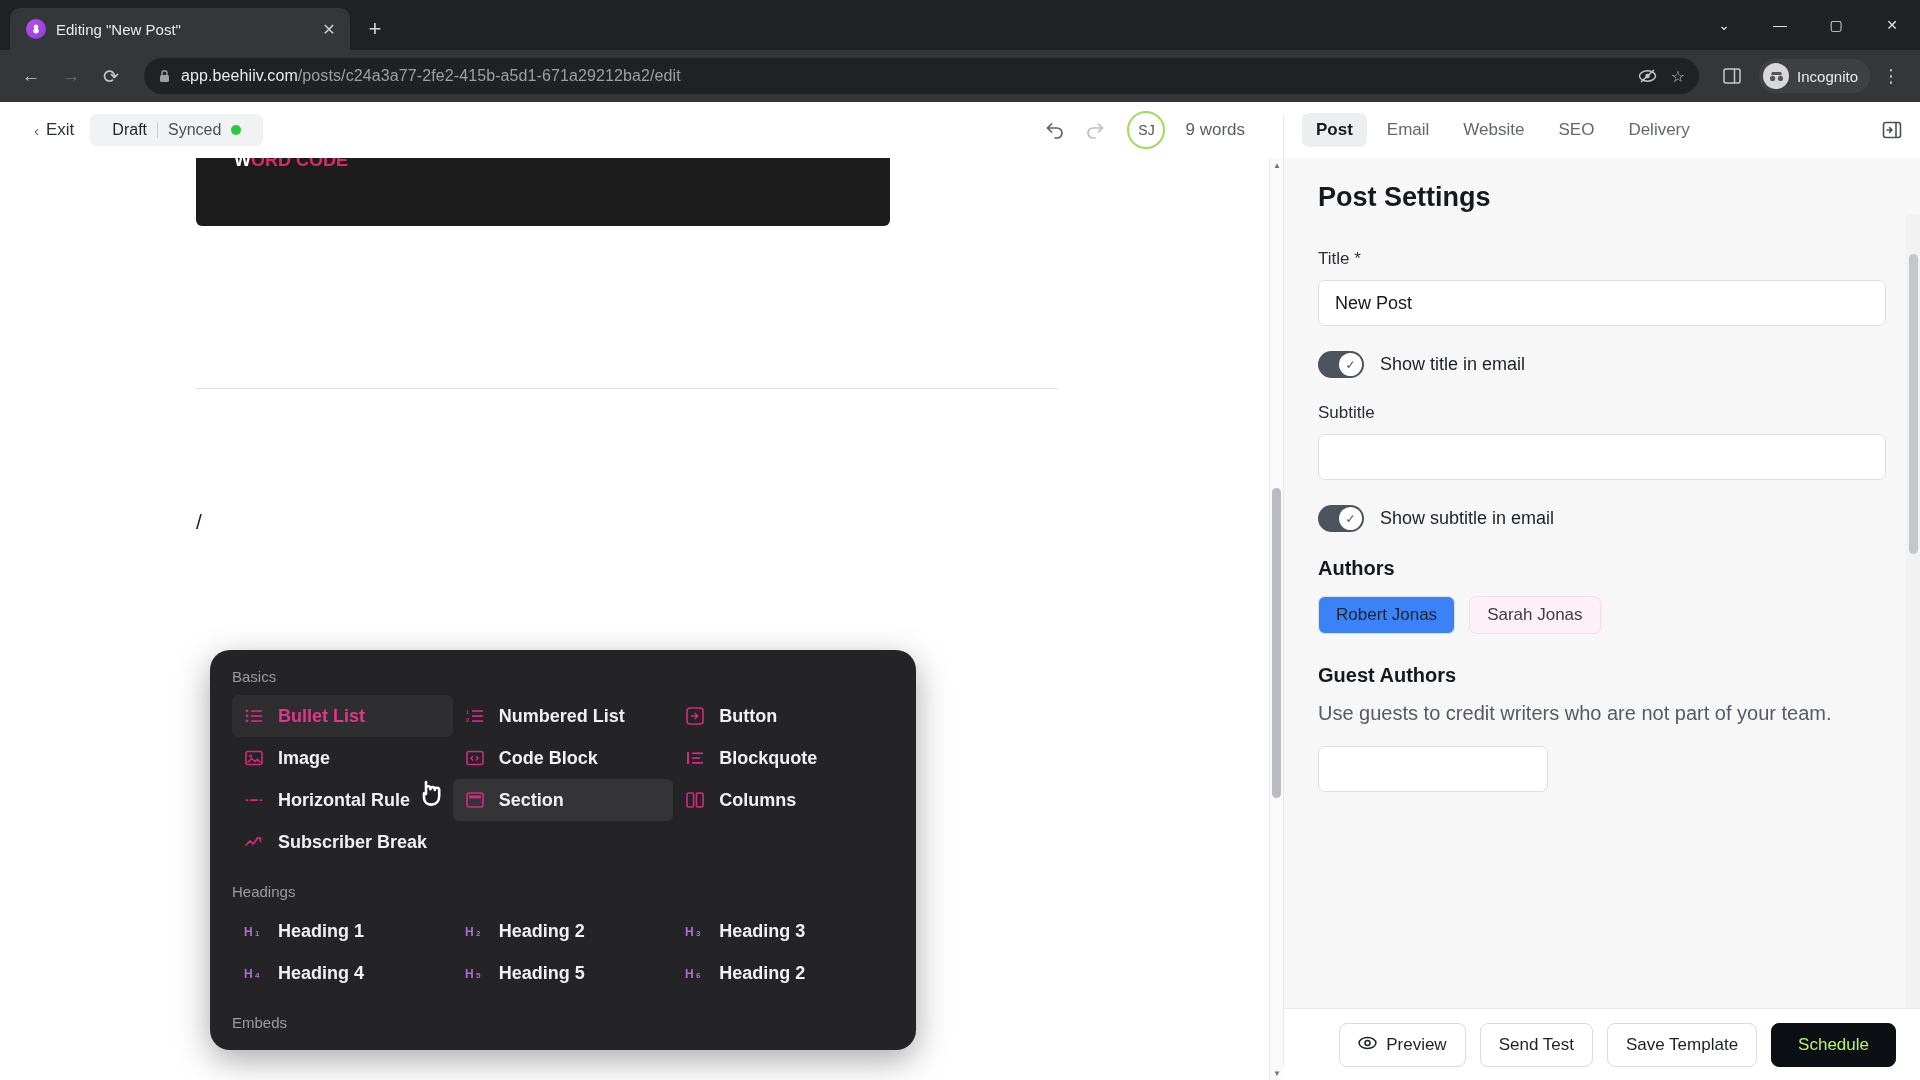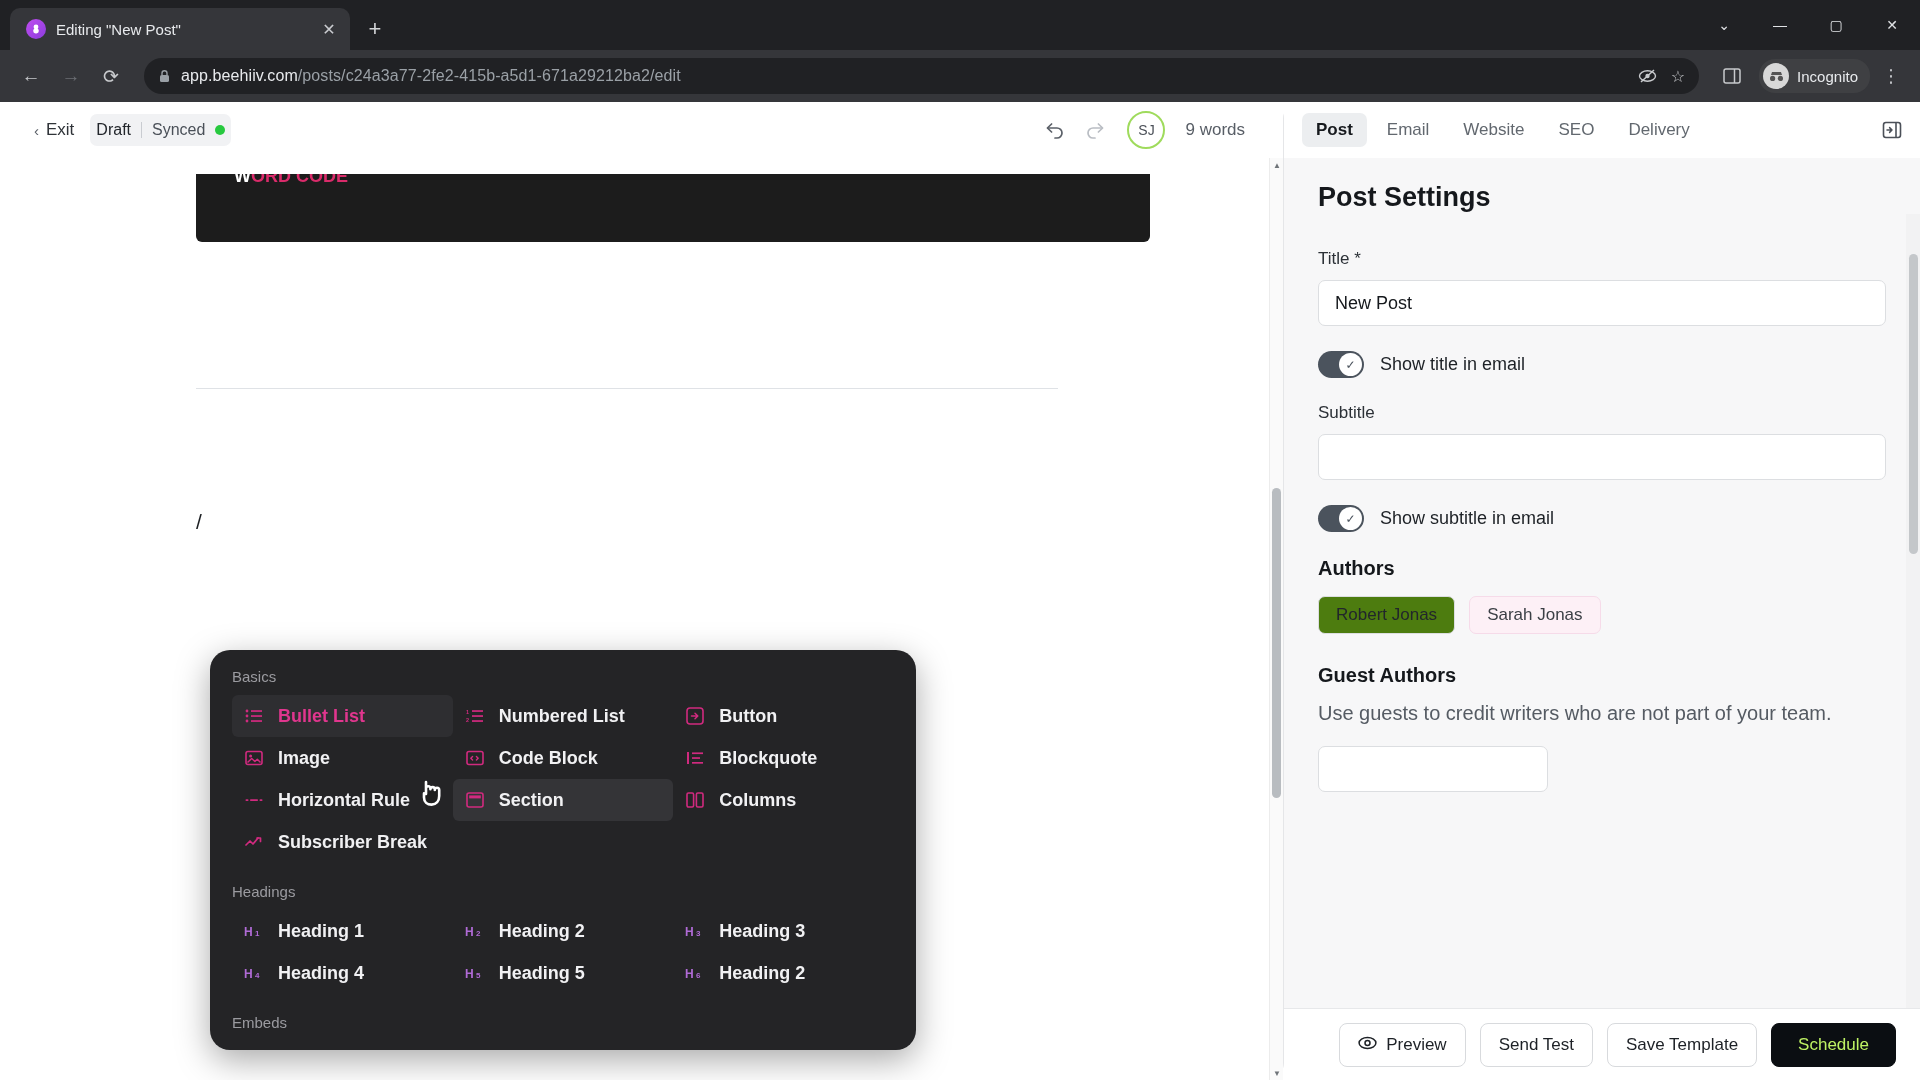--- a/index.html
+++ b/index.html
@@ -84,42 +84,42 @@
   
   .editor-col { width: 1283px; display: flex; flex-direction: column; position: relative; background:#fff;}
   .ed-header {
     height: 56px; display: flex; align-items: center; padding: 0 16px 0 34px;
     background: #fff; flex: 0 0 56px; position: relative; z-index: 5;
   }
   .exit-btn { display: flex; align-items: center; gap: 7px; color: #2f3338; font-size: 17px; }
   .exit-chevron { font-size: 15px; color:#5b6068; }
   .status-pill {
     margin-left: 16px; background: #f1f2f4; border-radius: 7px; height: 32px;
-    display: flex; align-items: center; padding: 0 6px; gap: 10px;
+    display: flex; align-items: center; padding: 0 22px; gap: 10px;
   }
   .status-draft { font-size: 16px; color: #22262b; }
   .status-div { width: 1px; height: 16px; background: #c9ccd1; }
   .status-synced { font-size: 16px; color: #4a5058; }
   .green-dot { width: 10px; height: 10px; border-radius: 50%; background: #27c93f; }
   .ed-header-right { margin-left: auto; display: flex; align-items: center; gap: 20px; padding-right: 22px; }
   .ico-btn { color: #5b6068; font-size: 20px; display: flex; align-items: center; }
   .ico-btn.dim { color: #b9bdc3; }
   .avatar-ring {
     width: 38px; height: 38px; border-radius: 50%; border: 2px solid #9fdb5c;
     display: flex; align-items: center; justify-content: center;
     font-size: 14px; color: #4b5058; background: #fff;
   }
   .words { font-size: 17px; color: #585e66; }
 
   .ed-body { flex: 1; position: relative; overflow: hidden; }
   .doc {
     position: absolute; left: 196px; top: 0; width: 862px;
   }
   .dark-block {
-    position: absolute; left: 0; top: 16px; width: 954px; height: 68px;
+    position: absolute; left: 0; top: 0; width: 694px; height: 68px;
     background: #1c1c1c; border-radius: 0 0 6px 6px; overflow: hidden;
   }
   .dark-block-text {
     position: absolute; left: 38px; top: -8px; font-size: 18px; font-weight: 700; color: #fff;
   }
   .dark-block-text em { color: #d92b6a; font-style: normal; }
   .hrule { position: absolute; left: 0; top: 230px; width: 862px; height: 1px; background: #dfe2e6; }
   .slash {
     position: absolute; left: 0; top: 352px; font-size: 21px; color: #1b1e22;
   }
@@ -196,21 +196,21 @@
   }
   .toggle .knob {
     position: absolute; right: 2px; top: 2px; width: 23px; height: 23px;
     background: #fff; border-radius: 50%; display: flex; align-items: center;
     justify-content: center; color: #4b535d; font-size: 12px;
   }
   .toggle-label { font-size: 18px; color: #1d2126; }
   .section-head { font-size: 20px; font-weight: 700; color: #15181c; margin: 6px 0 16px; }
   .chips { display: flex; gap: 14px; }
   .chip {
-    height: 38px; border: 1px solid #dcdee1; border-radius: 7px; background: #4d7c0f;
+    height: 38px; border: 1px solid #dcdee1; border-radius: 7px; background: #3b82f6;
     display: flex; align-items: center; padding: 0 17px; font-size: 17px; color: #22262b;
   }
   .chip.pink { background: #fdf0f6; border-color: #f6dbe9; color: #3b3f45; }
   .guest-desc { font-size: 20px; color: #555b63; margin-top: -4px; margin-bottom: 18px; line-height: 1.45; }
   .guest-input {
     width: 230px; height: 46px; background: #fff; border: 1px solid #dcdee1;
     border-radius: 7px;
   }
 
   .panel-scroll {

